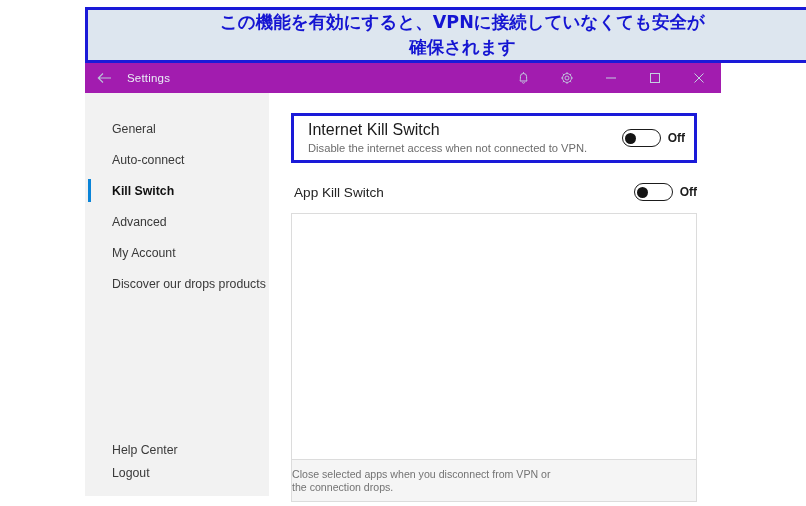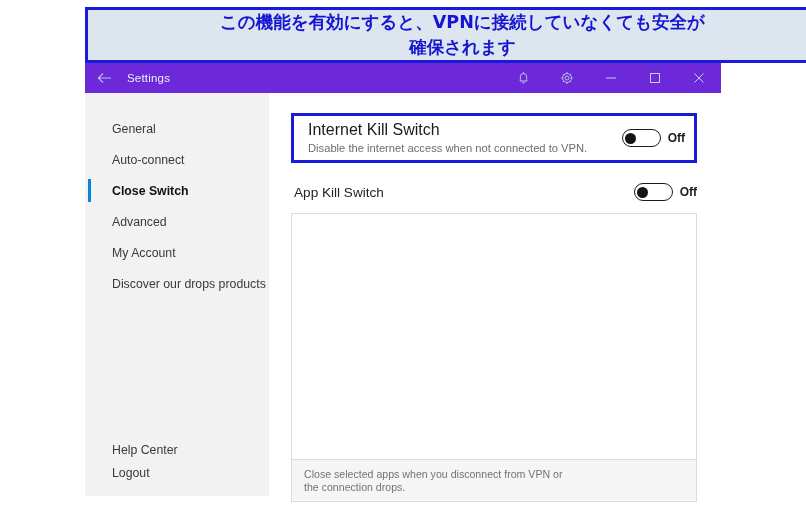--- a/index.html
+++ b/index.html
@@ -41,21 +41,21 @@
     position: absolute;
     left: 85px; top: 63px;
     width: 636px; height: 433px;
     background: #ffffff;
   }
 
   
   .titlebar {
     position: relative;
     height: 30px;
-    background: #6d28d9;
+    background: #a21caf;
     display: flex;
     align-items: center;
   }
   .tb-back {
     width: 38px; height: 30px;
     display: flex; align-items: center; justify-content: center;
     color: #b9c6d8; font-size: 15px; line-height: 1;
   }
   .tb-title {
     color: #e9eef5;
@@ -160,21 +160,21 @@
     border: 1px solid #dcdcdc;
     background: #ffffff;
   }
   .appfooter {
     height: 42px;
     border: 1px solid #dcdcdc;
     border-top: none;
     background: #f5f5f5;
     display: flex;
     align-items: center;
-    padding: 0 9px 0 12px;
+    padding: 0 9px 0 0;
   }
   .appfooter-text {
     flex: 1;
     font-size: 10.6px;
     color: #737373;
     line-height: 13px;
     white-space: pre-line;
   }
   .add-apps {
     background: #1f6cc0;
@@ -247,21 +247,21 @@
     <div class="wbody">
 
       <div class="sidebar">
         <div class="nav-item">
           <span>General</span>
         </div>
         <div class="nav-item">
           <span>Auto-connect</span>
         </div>
         <div class="nav-item active">
-          <span>Close Switch</span>
+          <span>Kill Switch</span>
         </div>
         <div class="nav-item">
           <span>Advanced</span>
         </div>
         <div class="nav-item">
           <span>My Account</span>
         </div>
         <div class="nav-item">
           <span>Discover our drops products</span>
         </div>

